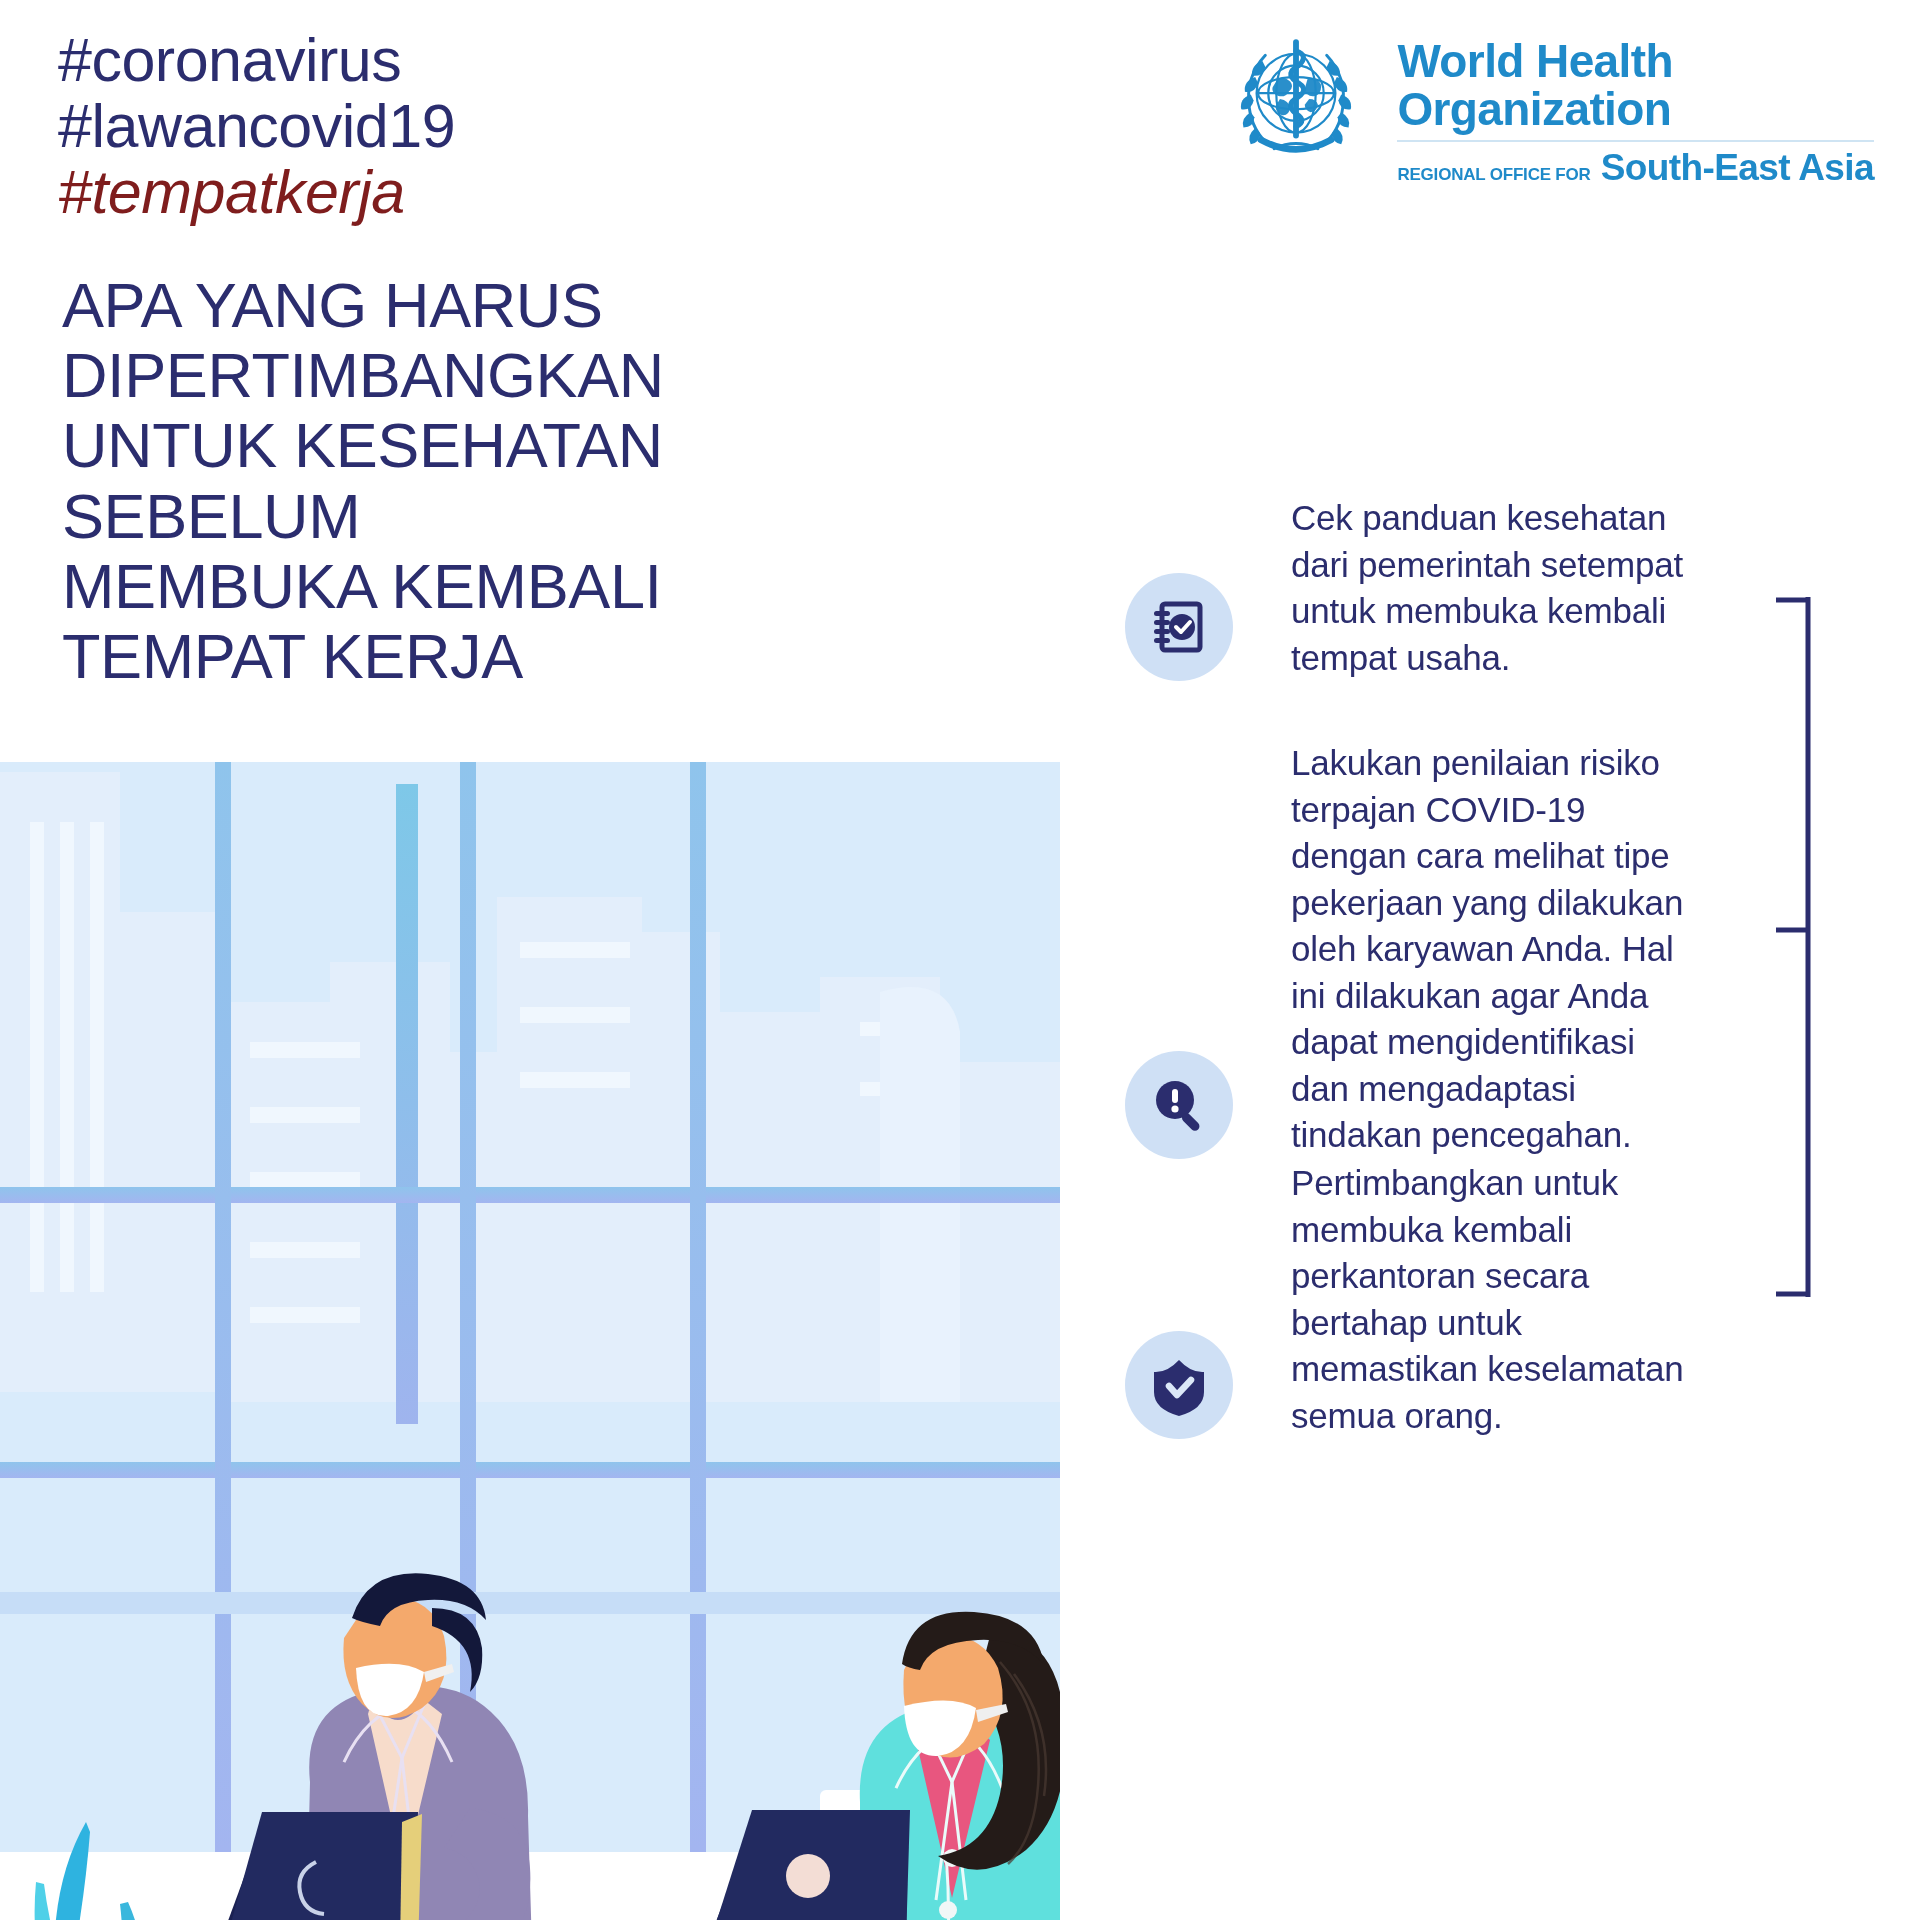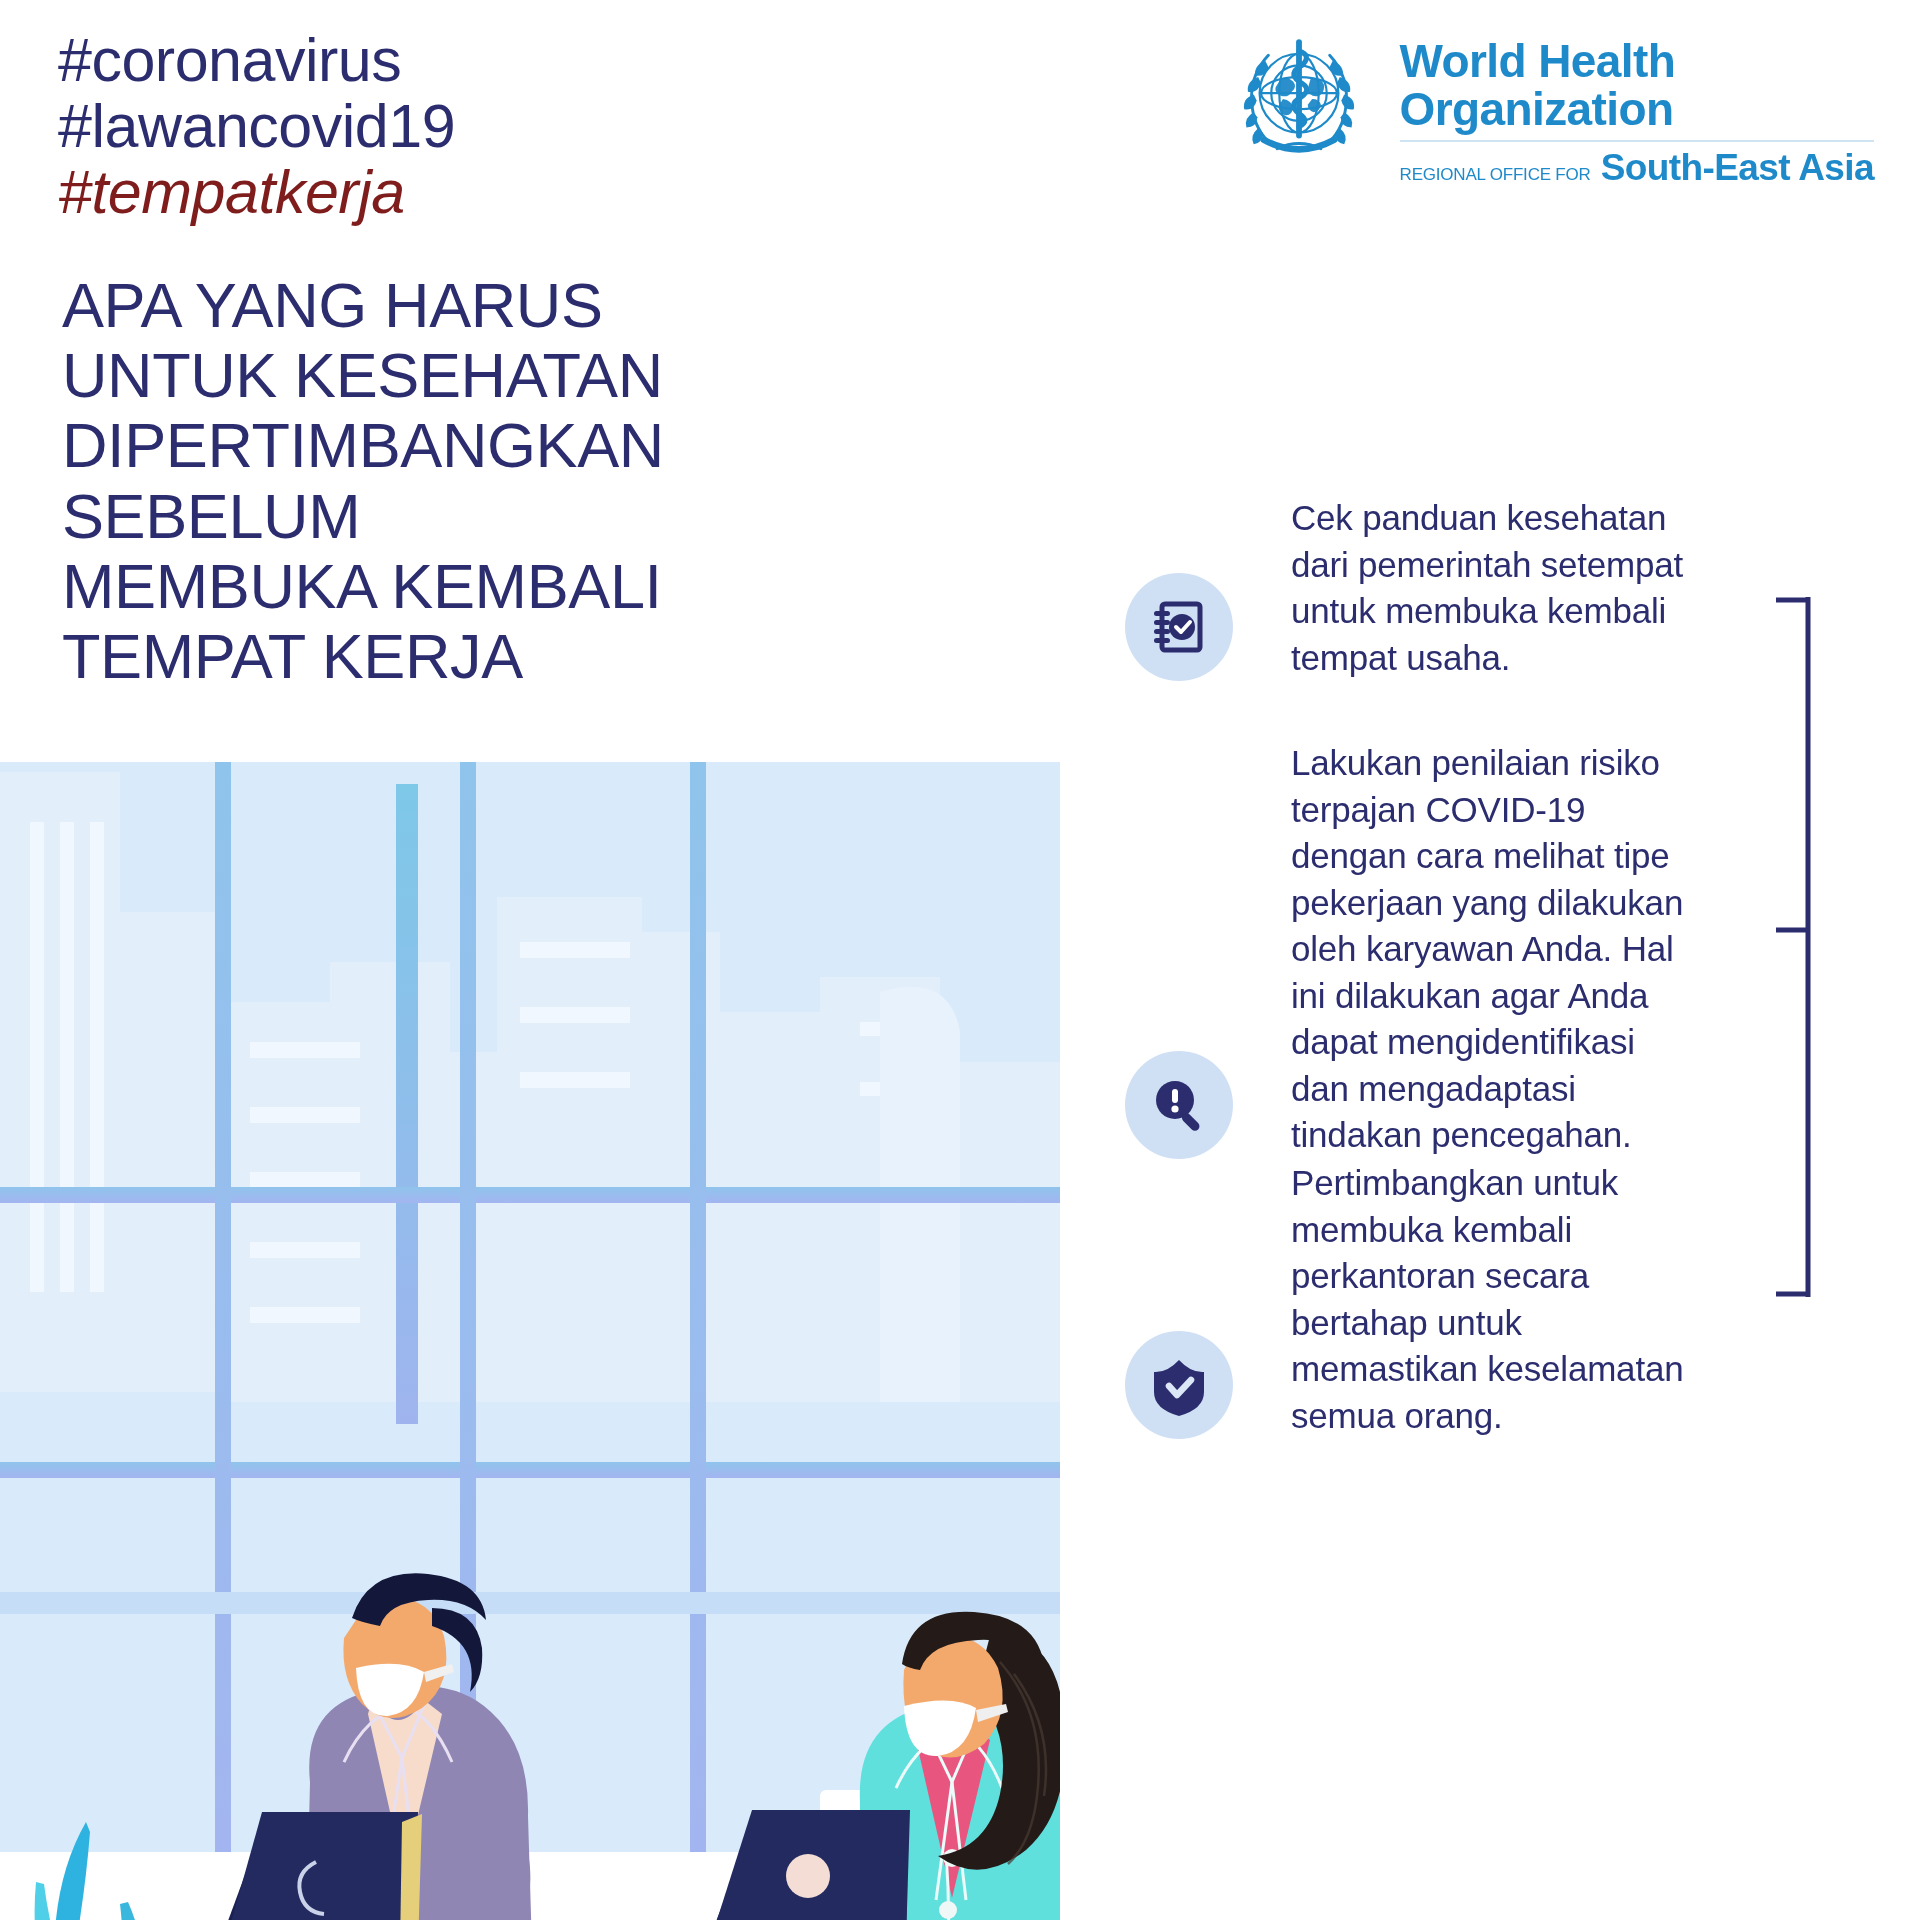--- a/index.html
+++ b/index.html
@@ -18,21 +18,21 @@
   .ht-1, .ht-2 { color:#2b2d6e; }
   .ht-3 { color:#7f1d1d;font-style:italic; }
 
   
   .who-logo { position:absolute; right:46px; top:26px; display:flex; align-items:flex-start; gap:18px; }
   .who-emblem { width:146px; height:146px; flex:0 0 146px; }
   .who-text { padding-top:12px;margin-left:10px; }
   .who-name { color:#1f8ac9; font-size:46px; font-weight:700; line-height:1.04; letter-spacing:-0.6px; }
   .who-rule { height:2px; background:#cfe4f3; margin:6px 0 5px 0; width:100%; }
   .who-sub { display:flex; align-items:baseline; gap:10px; }
-  .who-region-for { color:#1f8ac9; font-size:17px; font-weight:400; letter-spacing:-0.2px; }
+  .who-region-for { color:#1f8ac9; font-size:17px; font-weight:700; letter-spacing:-0.2px; }
   .who-region { color:#1f8ac9; font-size:37px; font-weight:700; letter-spacing:-0.6px; }
 
   
   .headline { position:absolute; left:62px; top:270px; color:#2b2d6e;
     font-size:63px; font-weight:400; line-height:1.115; letter-spacing:-0.4px; }
   .headline div { white-space:nowrap; }
 
   
   .illus { position:absolute; left:0; top:762px; width:1060px; height:1158px; overflow:hidden; }
 
@@ -115,22 +115,22 @@
       <div class="who-rule"></div>
       <div class="who-sub">
         <span class="who-region-for">REGIONAL OFFICE FOR</span>
         <span class="who-region">South-East Asia</span>
       </div>
     </div>
   </div>
 
   <div class="headline">
     <div>APA YANG HARUS</div>
+    <div>DIPERTIMBANGKAN</div>
     <div>UNTUK KESEHATAN</div>
-    <div>DIPERTIMBANGKAN</div>
     <div>SEBELUM</div>
     <div>MEMBUKA KEMBALI</div>
     <div>TEMPAT KERJA</div>
   </div>
 
   <div class="illus">
     <svg width="1060" height="1158" viewBox="0 0 1060 1158">
 
       <rect x="0" y="0" width="1060" height="1158" fill="#ffffff"></rect>
       <rect x="0" y="0" width="1060" height="1090" fill="#d9ebfb"></rect>

